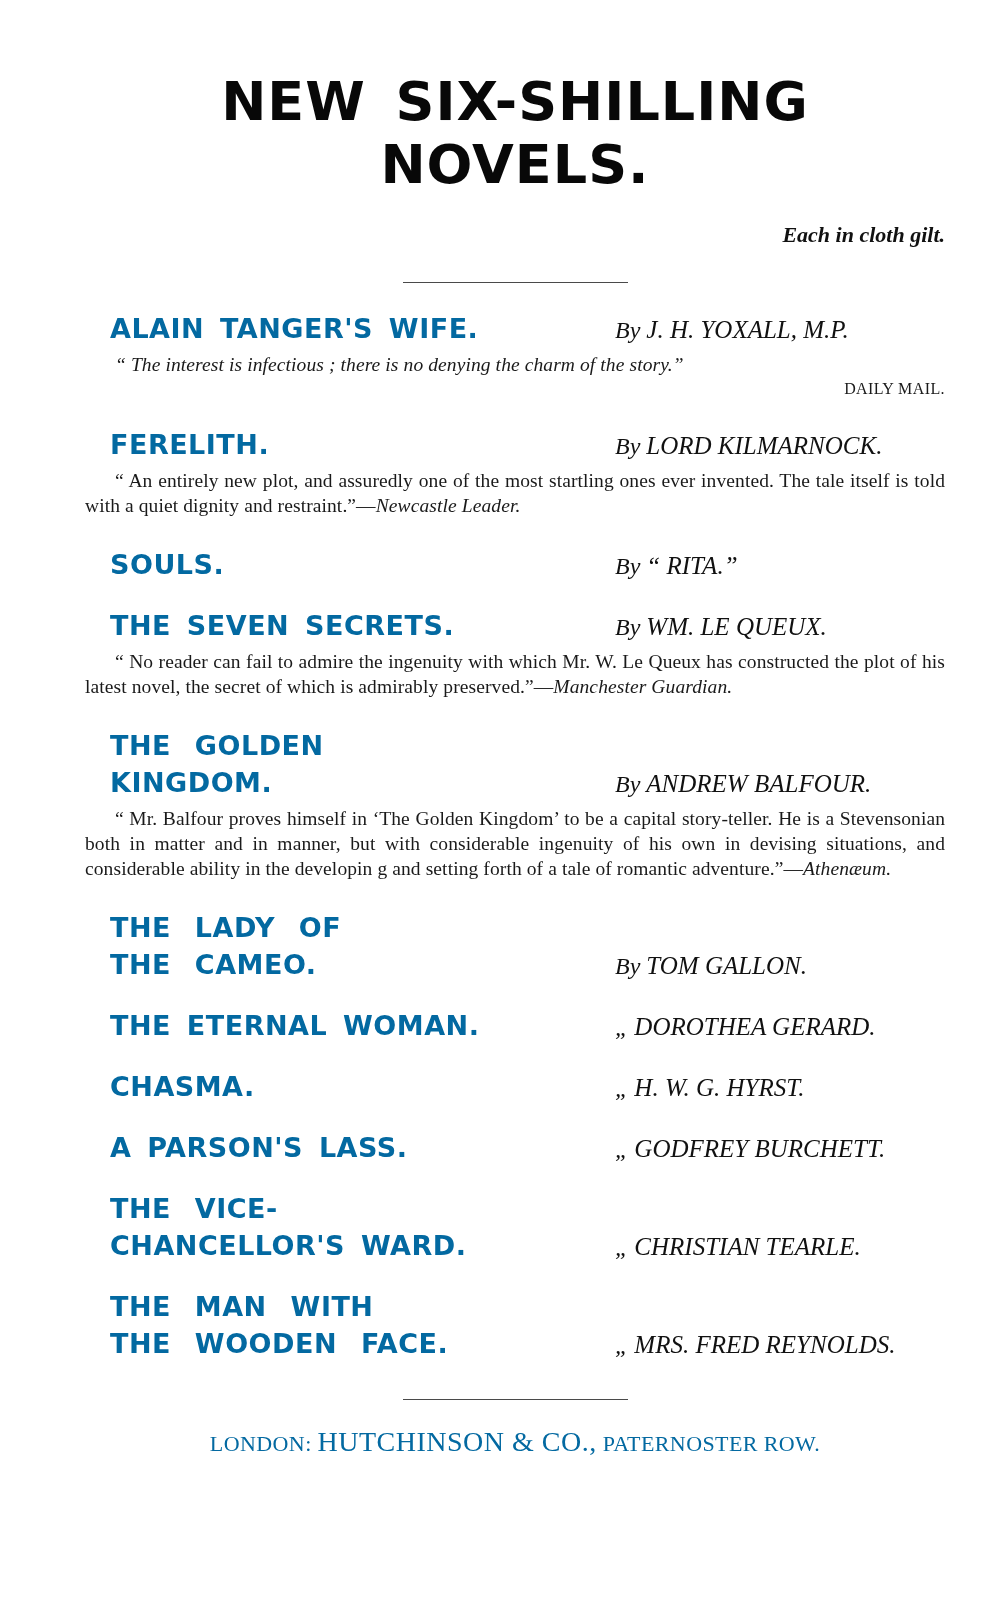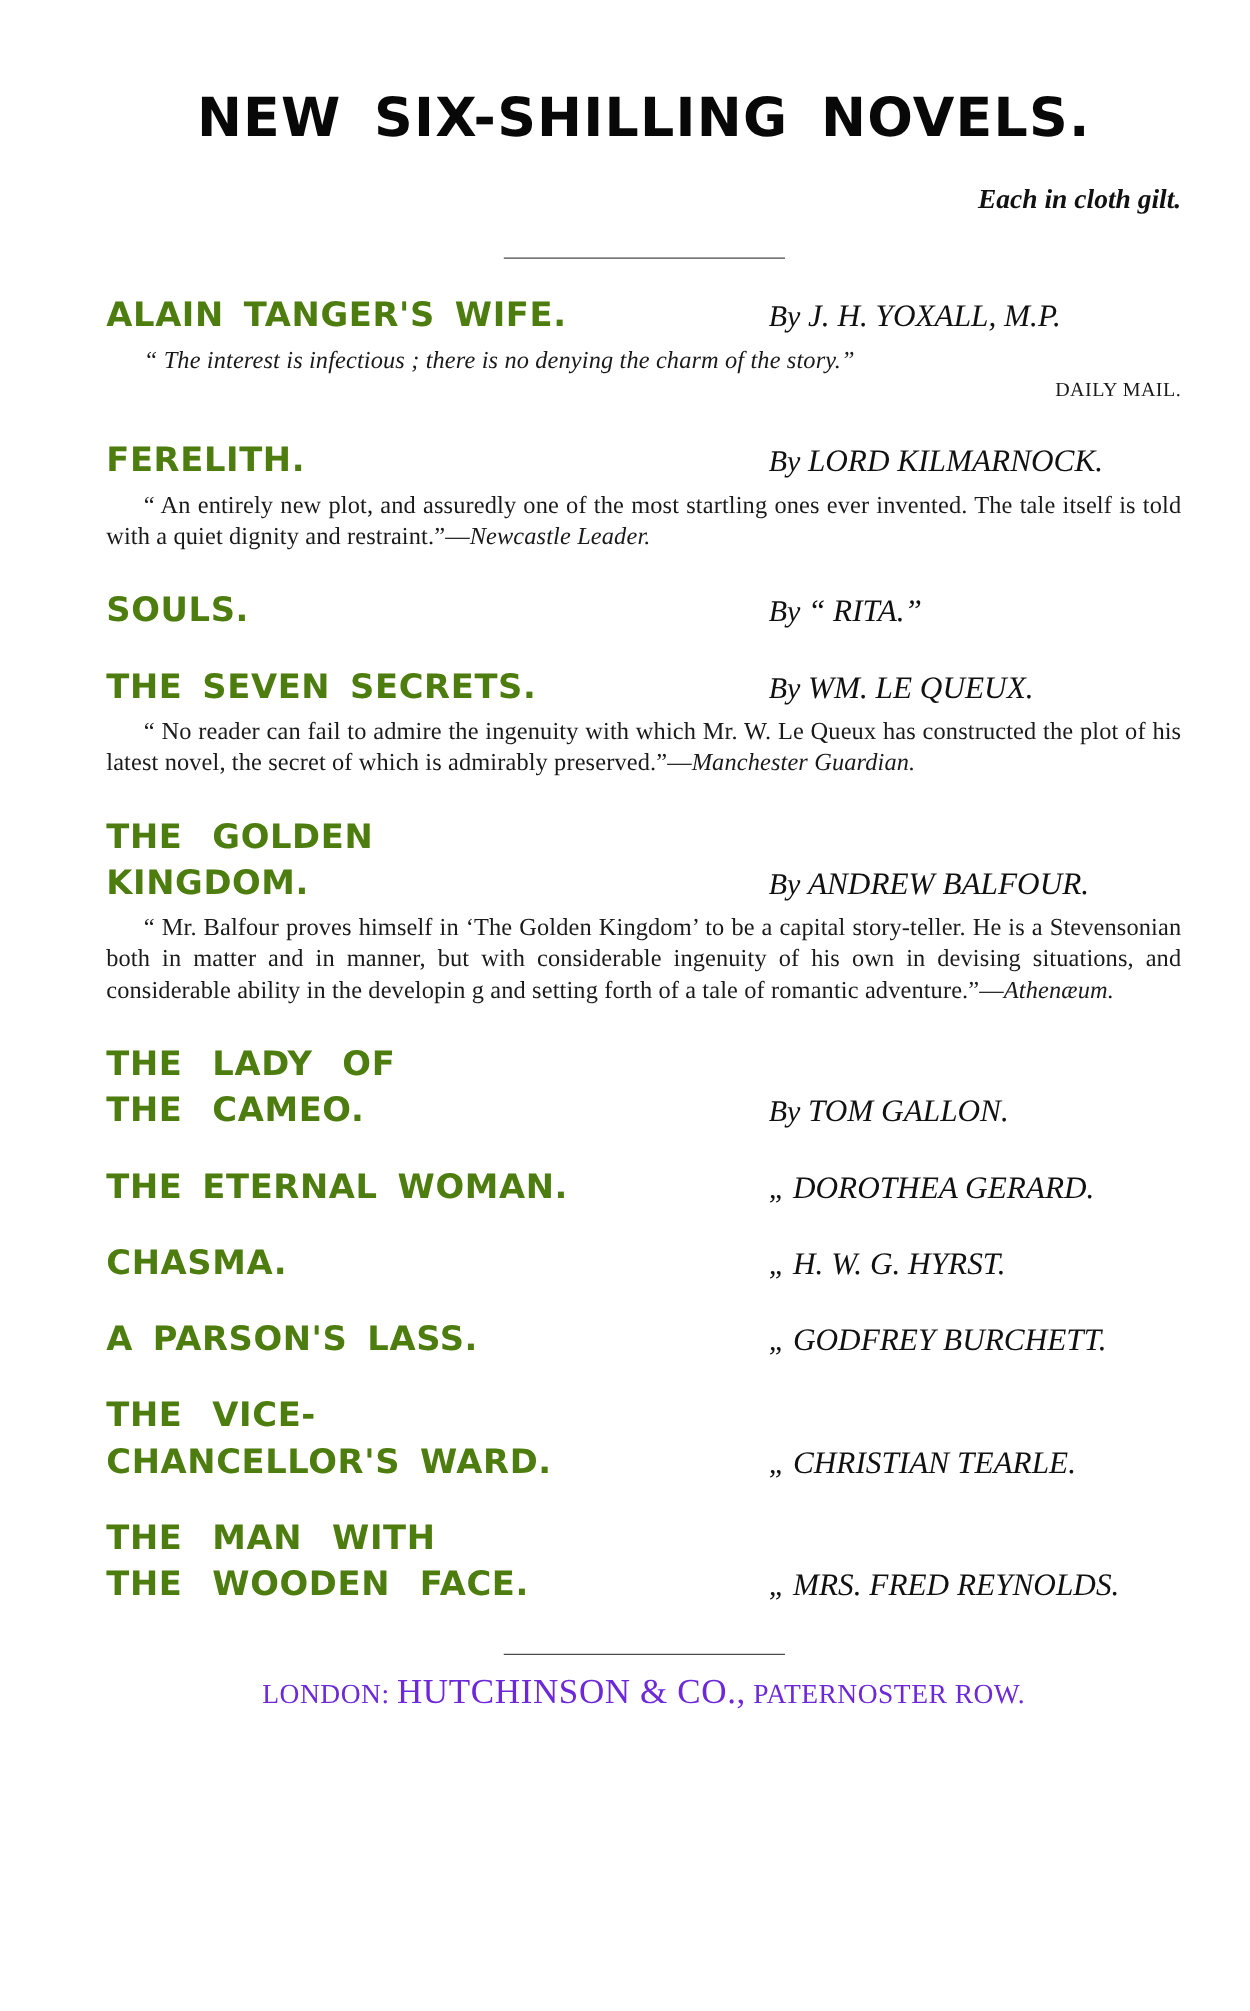--- a/index.html
+++ b/index.html
@@ -26,21 +26,21 @@
     position: absolute;
     left: 85px;
     top: 70px;
     width: 860px;
   }
 
   
   .main-title {
     font-family: "DejaVu Sans", sans-serif;
     font-weight: bold;
-    font-size: 43px;
+    font-size: 54px;
     letter-spacing: 1px;
     text-align: center;
     margin: 0;
     color: #080808;
     word-spacing: 10px;
   }
   .subtitle {
     font-family: "Liberation Serif", serif;
     font-style: italic;
     font-weight: bold;
@@ -64,23 +64,24 @@
   .line {
     display: flex;
     align-items: baseline;
     width: 100%;
   }
   .title {
     font-family: "DejaVu Sans", sans-serif;
     font-weight: bold;
     font-size: 27px;
     letter-spacing: 0.5px;
-    color: #4d7c0f;
+    color: #0369a1;
     white-space: nowrap;
     word-spacing: 6px;
+    margin-left: 25px;
   }
   .title.wide { word-spacing: 14px; }
   .author {
     font-family: "Liberation Serif", serif;
     font-size: 25px;
     color: #111;
     white-space: nowrap;
     font-style: italic;
   }
   .by { font-size: 24px; }
@@ -122,24 +123,24 @@
 
   
   .rule-bottom {
     width: 225px;
     height: 0;
     border-top: 1.5px solid #4a4a4a;
     margin: 40px auto 0 auto;
   }
   .footer {
     text-align: center;
-    margin-top: 14px;
+    margin-top: 26px;
     font-family: "Liberation Serif", serif;
     font-size: 27px;
-    color: #6d28d9;
+    color: #0369a1;
     white-space: nowrap;
   }
   .footer .sc { font-size: 22px; letter-spacing: 0.4px; }
   .footer .pub { font-size: 28px; letter-spacing: 0.5px; }
 </style>
 </head>
 <body>
 
 <div class="page">
   <div class="inner">

